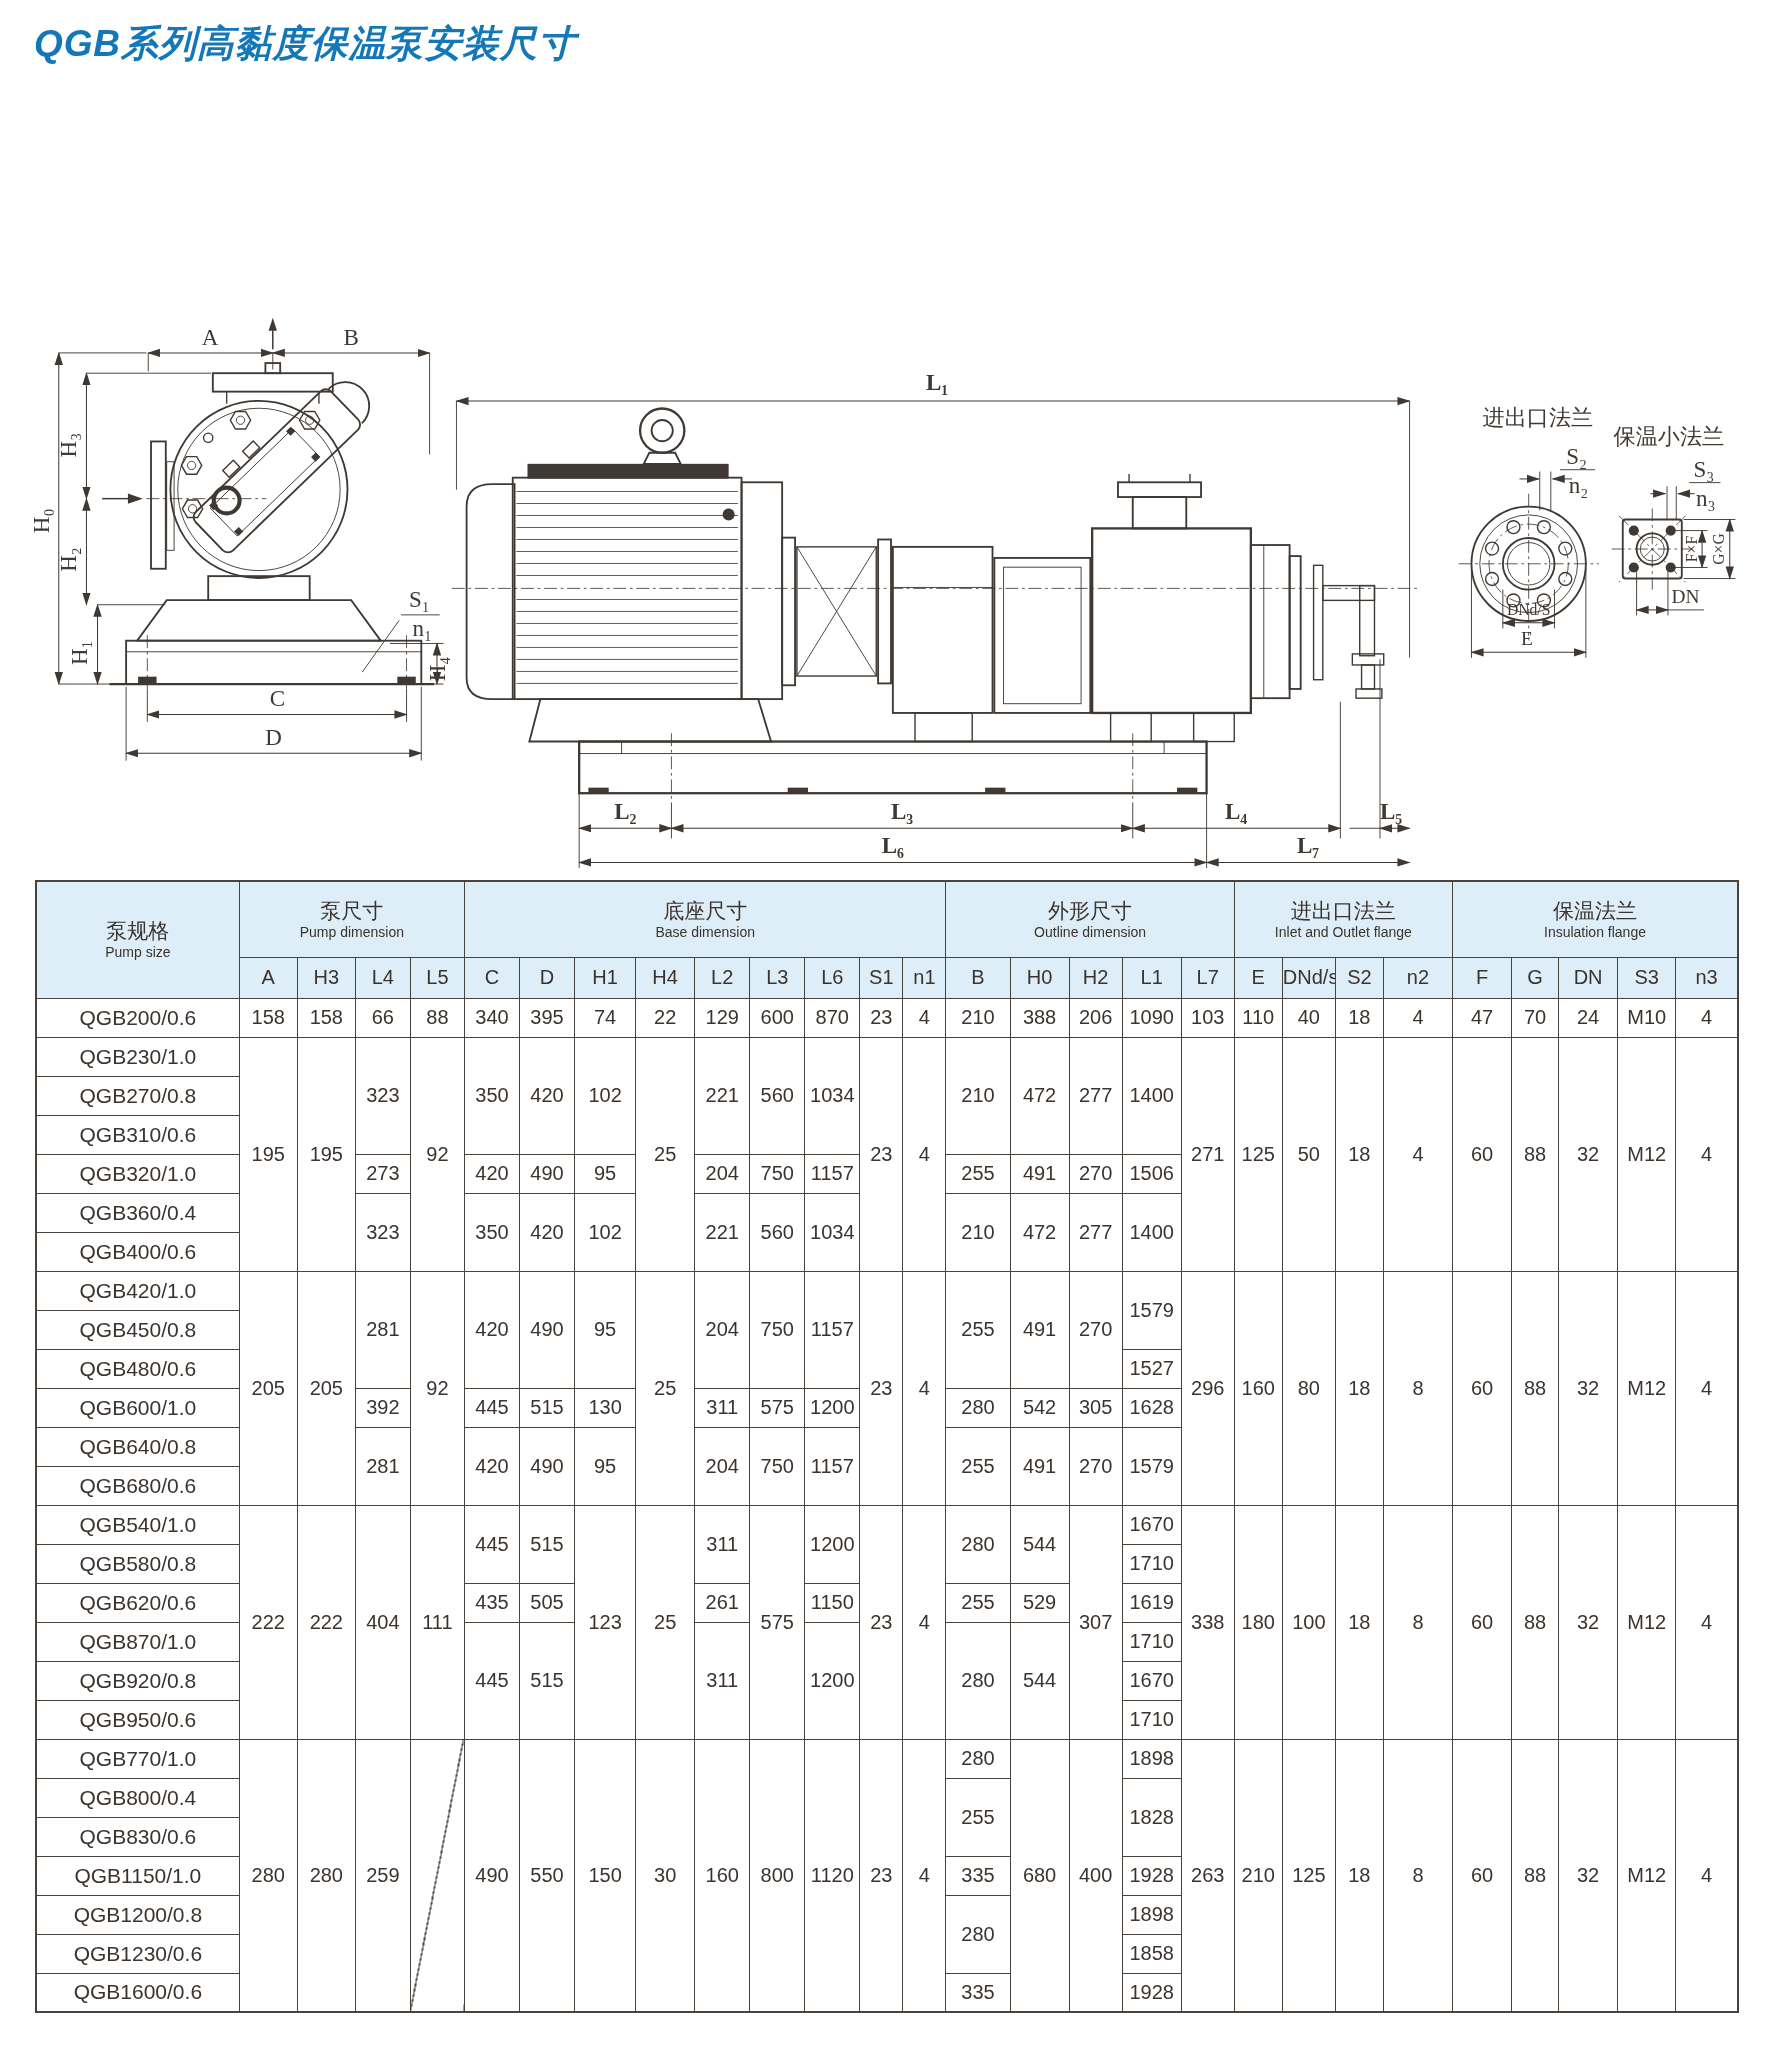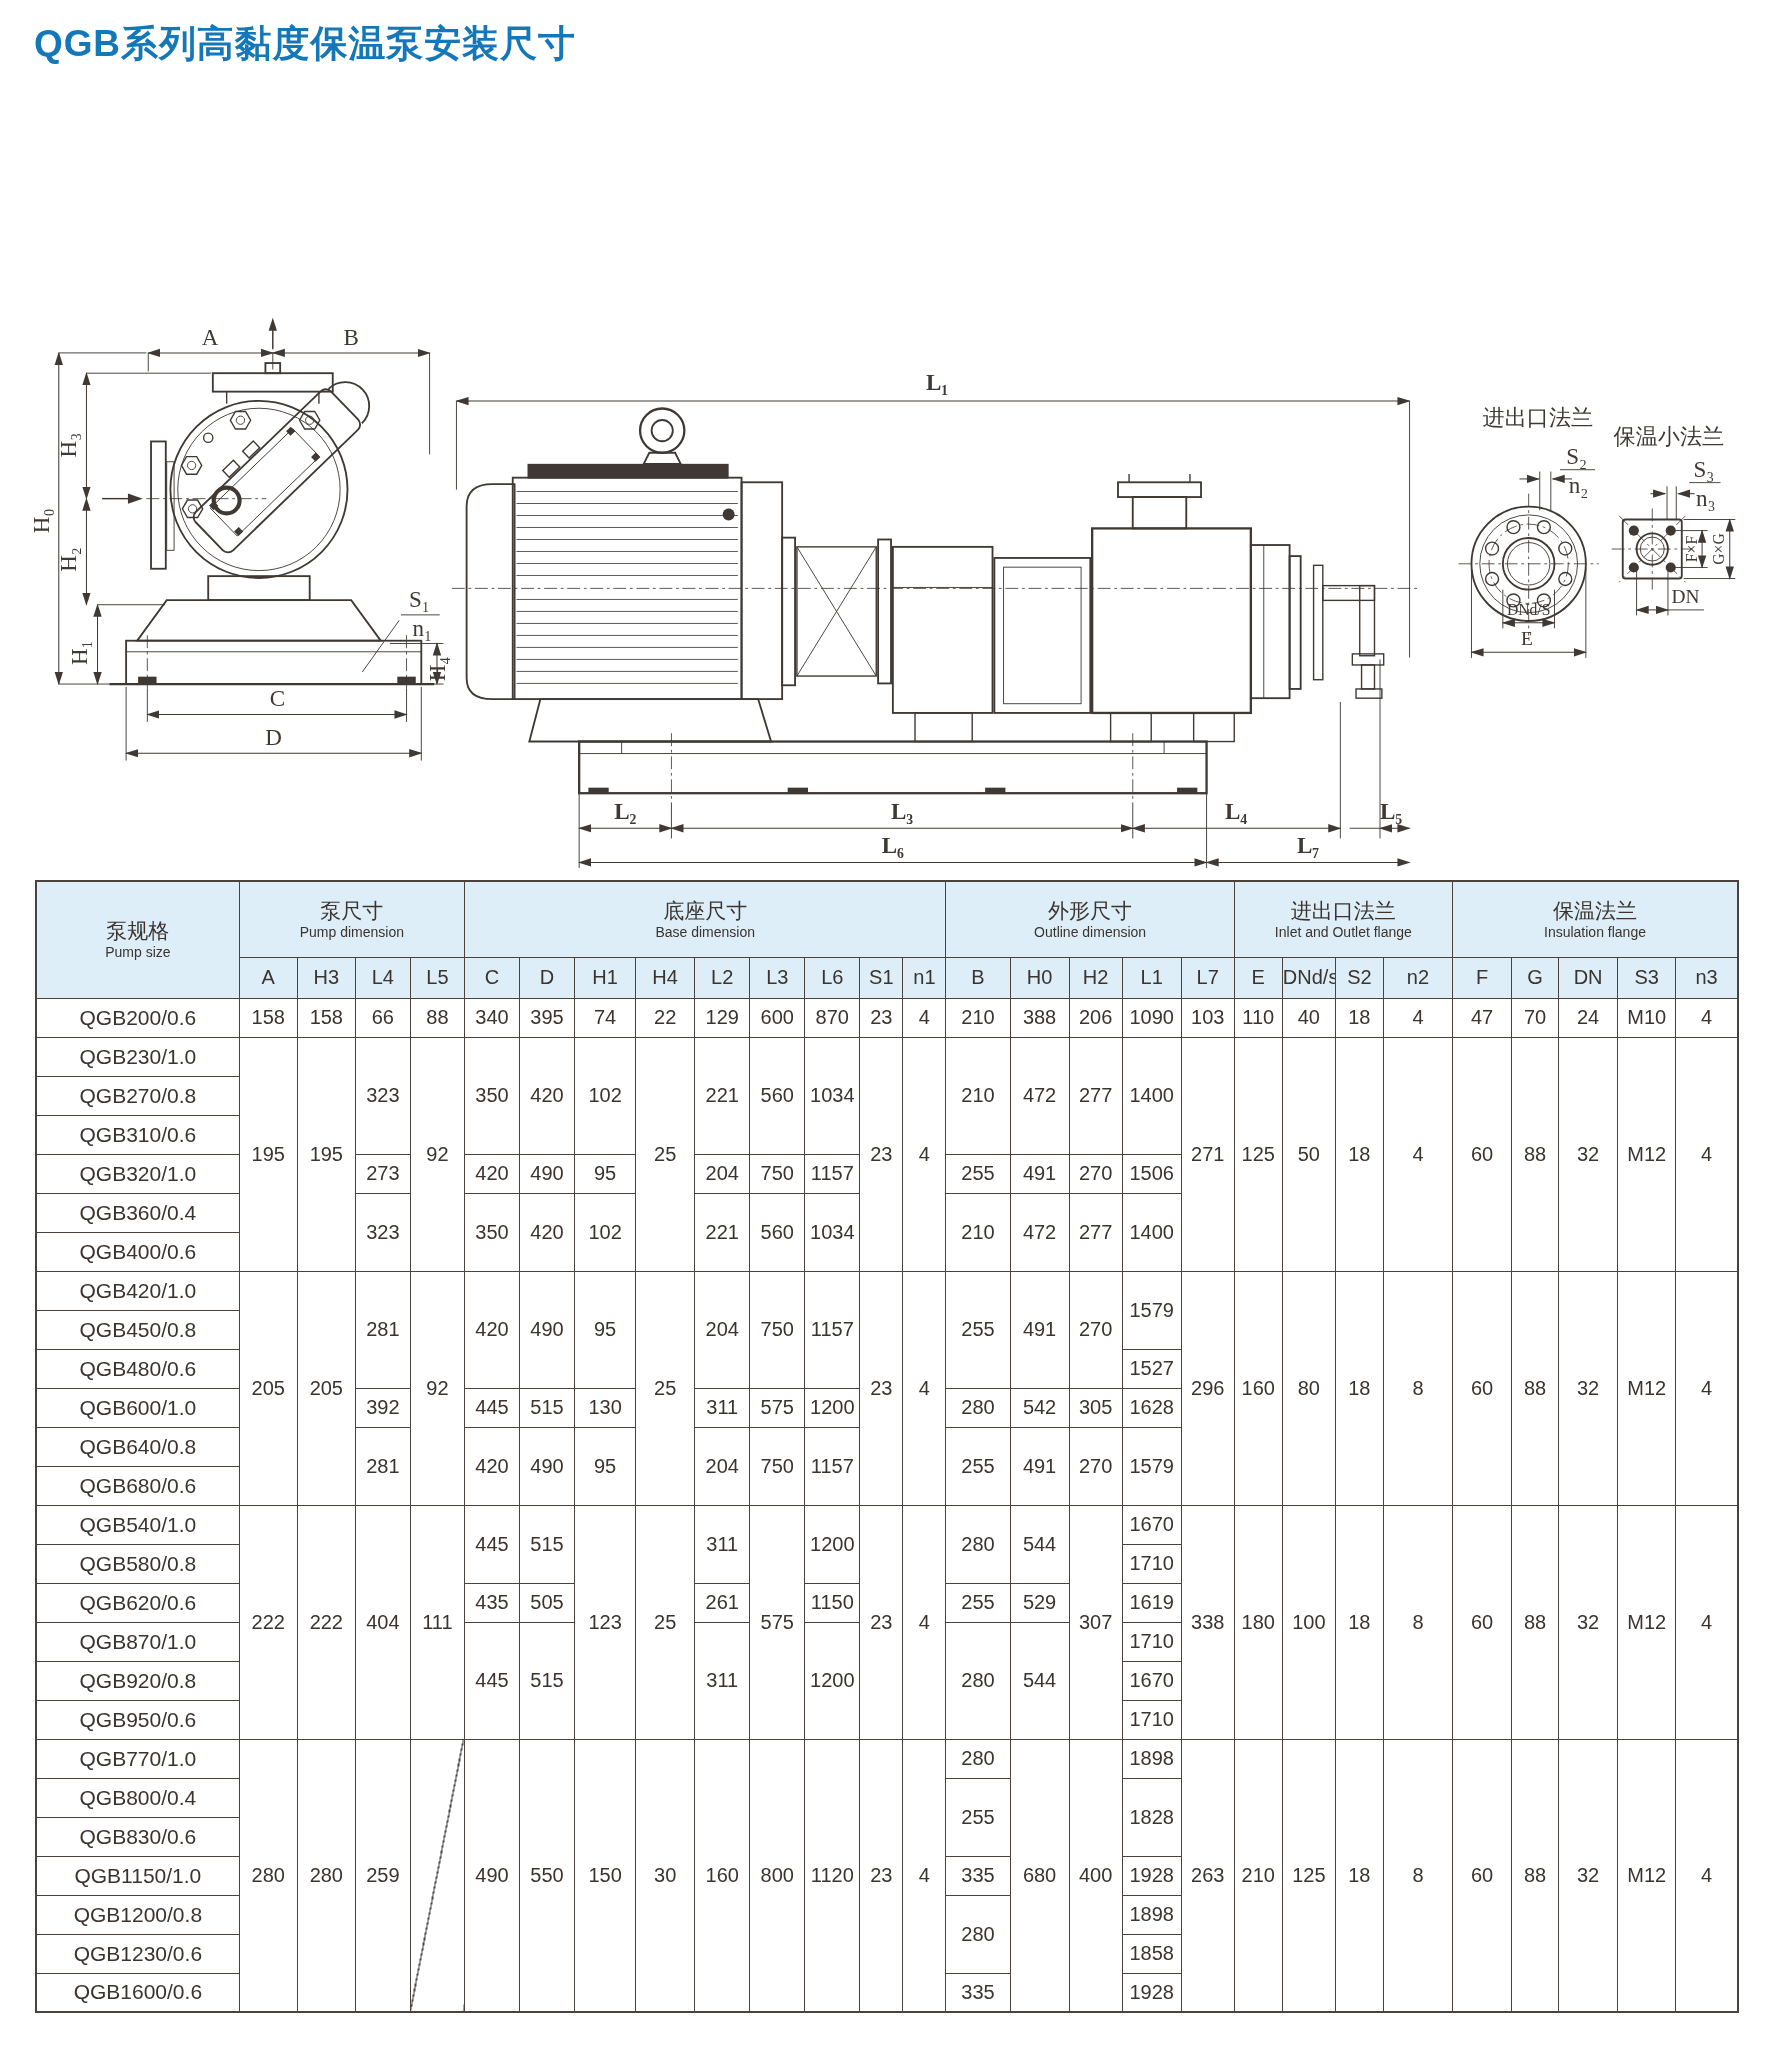--- a/index.html
+++ b/index.html
@@ -1,18 +1,18 @@
 <!DOCTYPE html>
 <html style="font-size:14.8px"><head>
 <meta charset="utf-8">
 <style>
   html,body{margin:0;padding:0;background:#fff;}
   .page{position:relative;width:1772px;height:2066px;background:#ffffff;overflow:hidden;
         font-family:"Liberation Sans", sans-serif;color:#3b332e;}
-  .title-zh{position:absolute;left:34px;top:18.5px;font-size:37px;font-weight:bold;color:#1477b7;letter-spacing:0.9px;}
+  .title-zh{position:absolute;left:34px;top:18.5px;font-size:37px;font-weight:bold;color:#1477b7;letter-spacing:0.9px;font-style:italic;}
   .title-en{position:absolute;left:35px;top:61px;font-size:24px;font-weight:bold;color:#1477b7;}
   .drawing{position:absolute;}
   svg .ol{fill:none;stroke:#3f3833;stroke-width:2;}
   svg .ol25{fill:none;stroke:#3f3833;stroke-width:2.5;}
   svg .tl{fill:none;stroke:#3f3833;stroke-width:1;}
   svg .tl15{fill:none;stroke:#3f3833;stroke-width:1.5;}
   svg .fin{fill:none;stroke:#3f3833;stroke-width:0.9;}
   svg .dim{fill:none;stroke:#3f3833;stroke-width:1.1;}
   svg .cl{fill:none;stroke:#3f3833;stroke-width:0.9;stroke-dasharray:14 4 3 4;}
   svg .ink{fill:#3f3833;stroke:none;}

